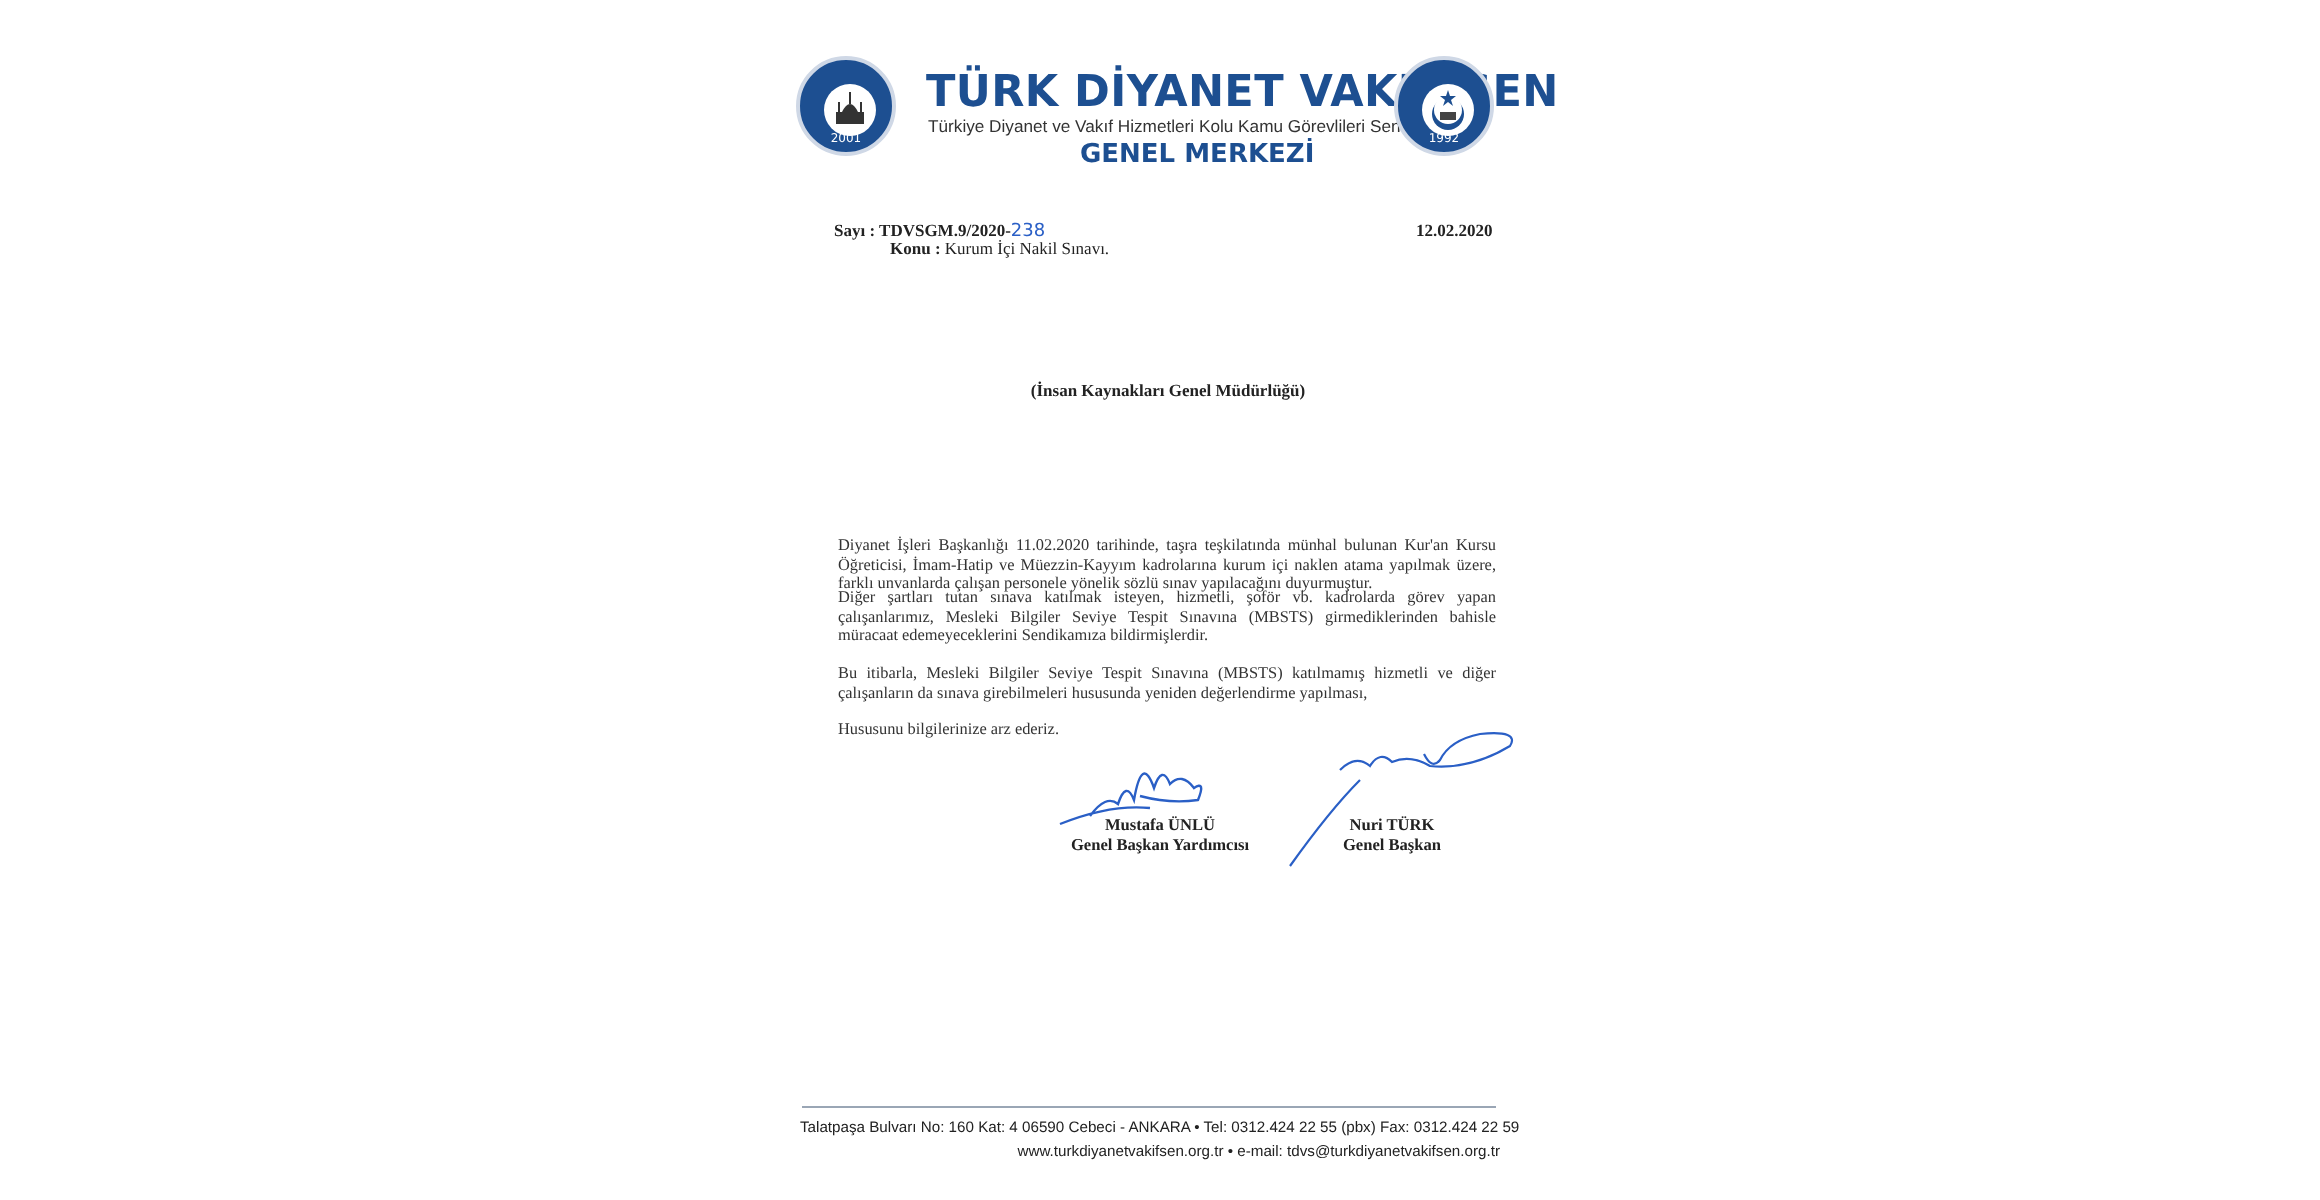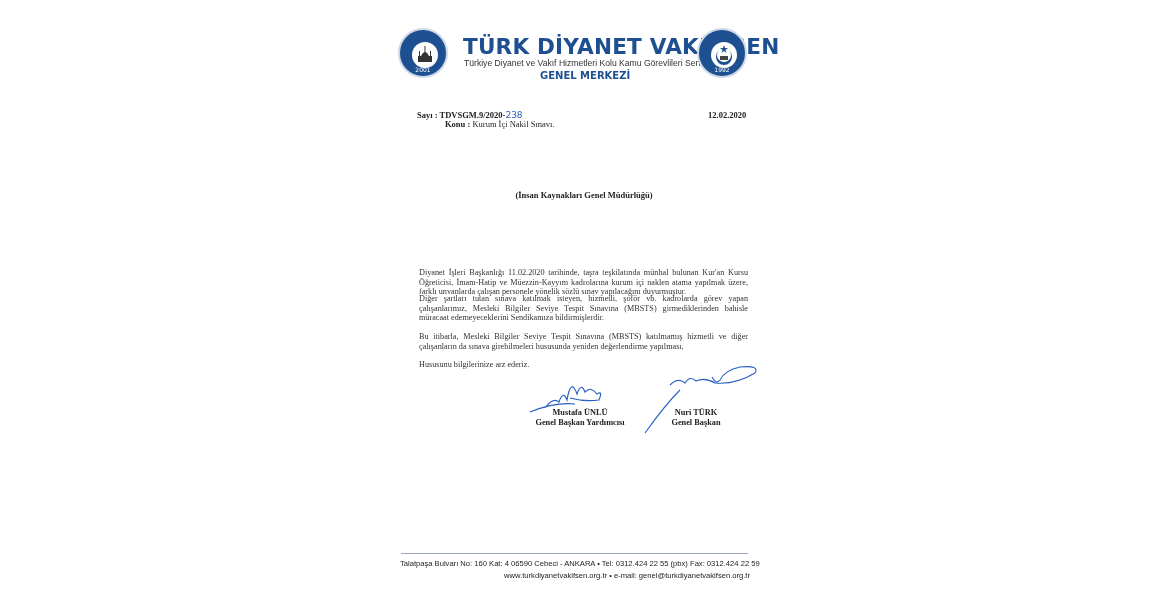--- a/index.html
+++ b/index.html
@@ -4,21 +4,21 @@
 <style>
   html, body { margin:0; padding:0; background:#ffffff; }
   body { width:1160px; height:600px; position:relative; overflow:hidden; font-family:"Liberation Serif", serif; color:#222; }
   .page { position:absolute; left:0; top:0; width:1160px; height:600px; }
   .abs { position:absolute; }
   .logo { position:absolute; width:50px; height:50px; border-radius:50%; background:#1d4f91; box-sizing:border-box; border:2px solid #cfd8e6; }
   .logo .inner { position:absolute; left:12px; top:12px; width:26px; height:26px; border-radius:50%; background:#fff; }
   .logo .year { position:absolute; width:100%; bottom:3px; text-align:center; font-family:"DejaVu Sans", sans-serif; font-size:6px; color:#fff; }
   .brand-title { left:463px; top:34px; font-family:"DejaVu Sans", sans-serif; font-weight:bold; font-size:22px; color:#1d4f91; letter-spacing:0.2px; white-space:nowrap; transform:scaleX(0.98); transform-origin:left; }
   .brand-sub { left:464px; top:58px; font-family:"Liberation Sans", sans-serif; font-size:8.6px; color:#333; white-space:nowrap; }
-  .brand-hq { left:540px; top:70px; font-family:"DejaVu Sans", sans-serif; font-weight:bold; font-size:10px; color:#1d4f91; white-space:nowrap; }
+  .brand-hq { left:540px; top:70px; font-family:"DejaVu Sans", sans-serif; font-weight:bold; font-size:13px; color:#1d4f91; white-space:nowrap; }
   .meta { font-size:8.5px; white-space:nowrap; }
   .meta b { font-weight:bold; }
   .handnum { color:#2a5fc6; font-family:"DejaVu Sans", sans-serif; font-size:9px; }
   .date { left:708px; top:110px; font-size:8.5px; font-weight:bold; }
   .addressee { left:419px; width:330px; text-align:center; font-size:8.5px; font-weight:bold; }
   .para { left:419px; width:329px; font-size:8.2px; line-height:9.6px; text-align:justify; color:#333; }
   .sig-name { font-size:8.3px; font-weight:bold; text-align:center; line-height:10px; white-space:nowrap; }
   .footer-rule { left:401px; top:553px; width:347px; height:1px; background:#9aa6b5; }
   .footer { left:400px; width:350px; text-align:right; font-family:"Liberation Sans", sans-serif; font-size:7.6px; color:#222; white-space:nowrap; }
   svg { overflow:visible; }
@@ -81,14 +81,14 @@
     <path d="M5 68 Q25 40 40 25 M30 20 Q38 12 45 18 Q50 10 56 16 Q65 12 75 18 Q95 20 115 8 Q120 0 100 2 Q85 5 80 15 Q76 20 72 12" fill="none" stroke="#2a5fc6" stroke-width="1.1"></path>
   </svg>
 
   <div class="abs sig-name" style="left:532px; top:408px; width:96px;">Mustafa ÜNLÜ</div>
   <div class="abs sig-name" style="left:532px; top:418px; width:96px;">Genel Başkan Yardımcısı</div>
   <div class="abs sig-name" style="left:660px; top:408px; width:72px;">Nuri TÜRK</div>
   <div class="abs sig-name" style="left:660px; top:418px; width:72px;">Genel Başkan</div>
 
   <div class="abs footer-rule"></div>
   <div class="abs footer" style="top:559px;">Talatpaşa Bulvarı No: 160 Kat: 4 06590 Cebeci - ANKARA • Tel: 0312.424 22 55 (pbx) Fax: 0312.424 22 59</div>
-  <div class="abs footer" style="top:571px;">www.turkdiyanetvakifsen.org.tr • e-mail: genel@turkdiyanetvakifsen.org.tr</div>
+  <div class="abs footer" style="top:571px;">www.turkdiyanetvakifsen.org.tr • e-mail: tdvs@turkdiyanetvakifsen.org.tr</div>
 </div>
 
 </body></html>

